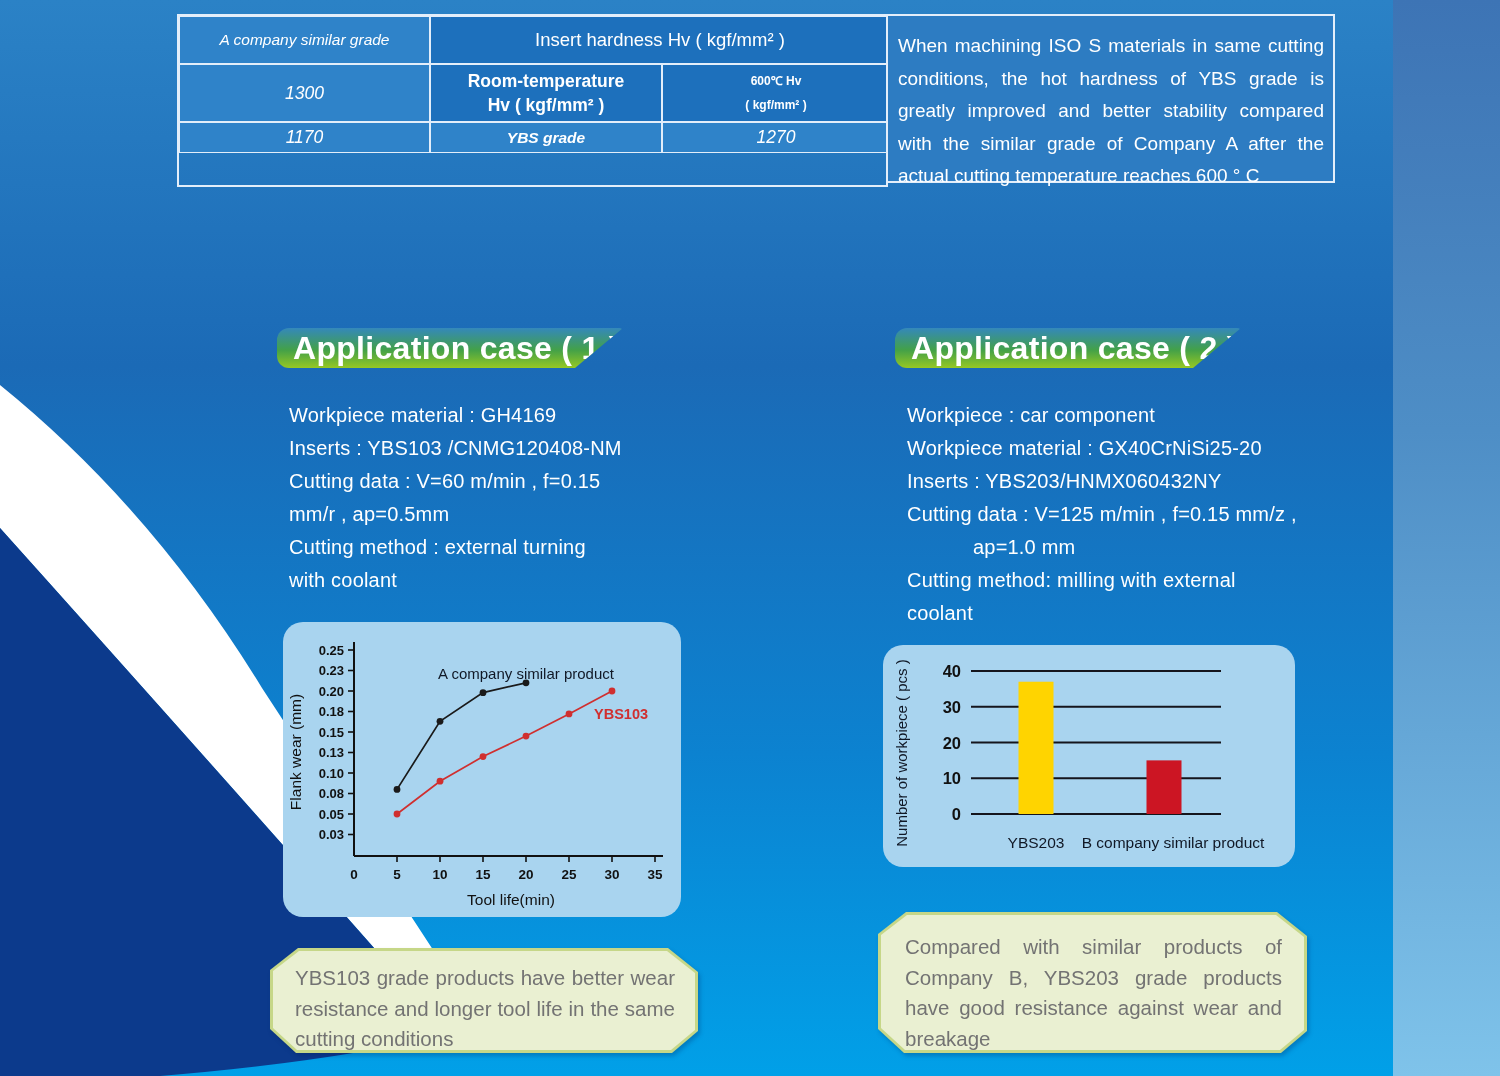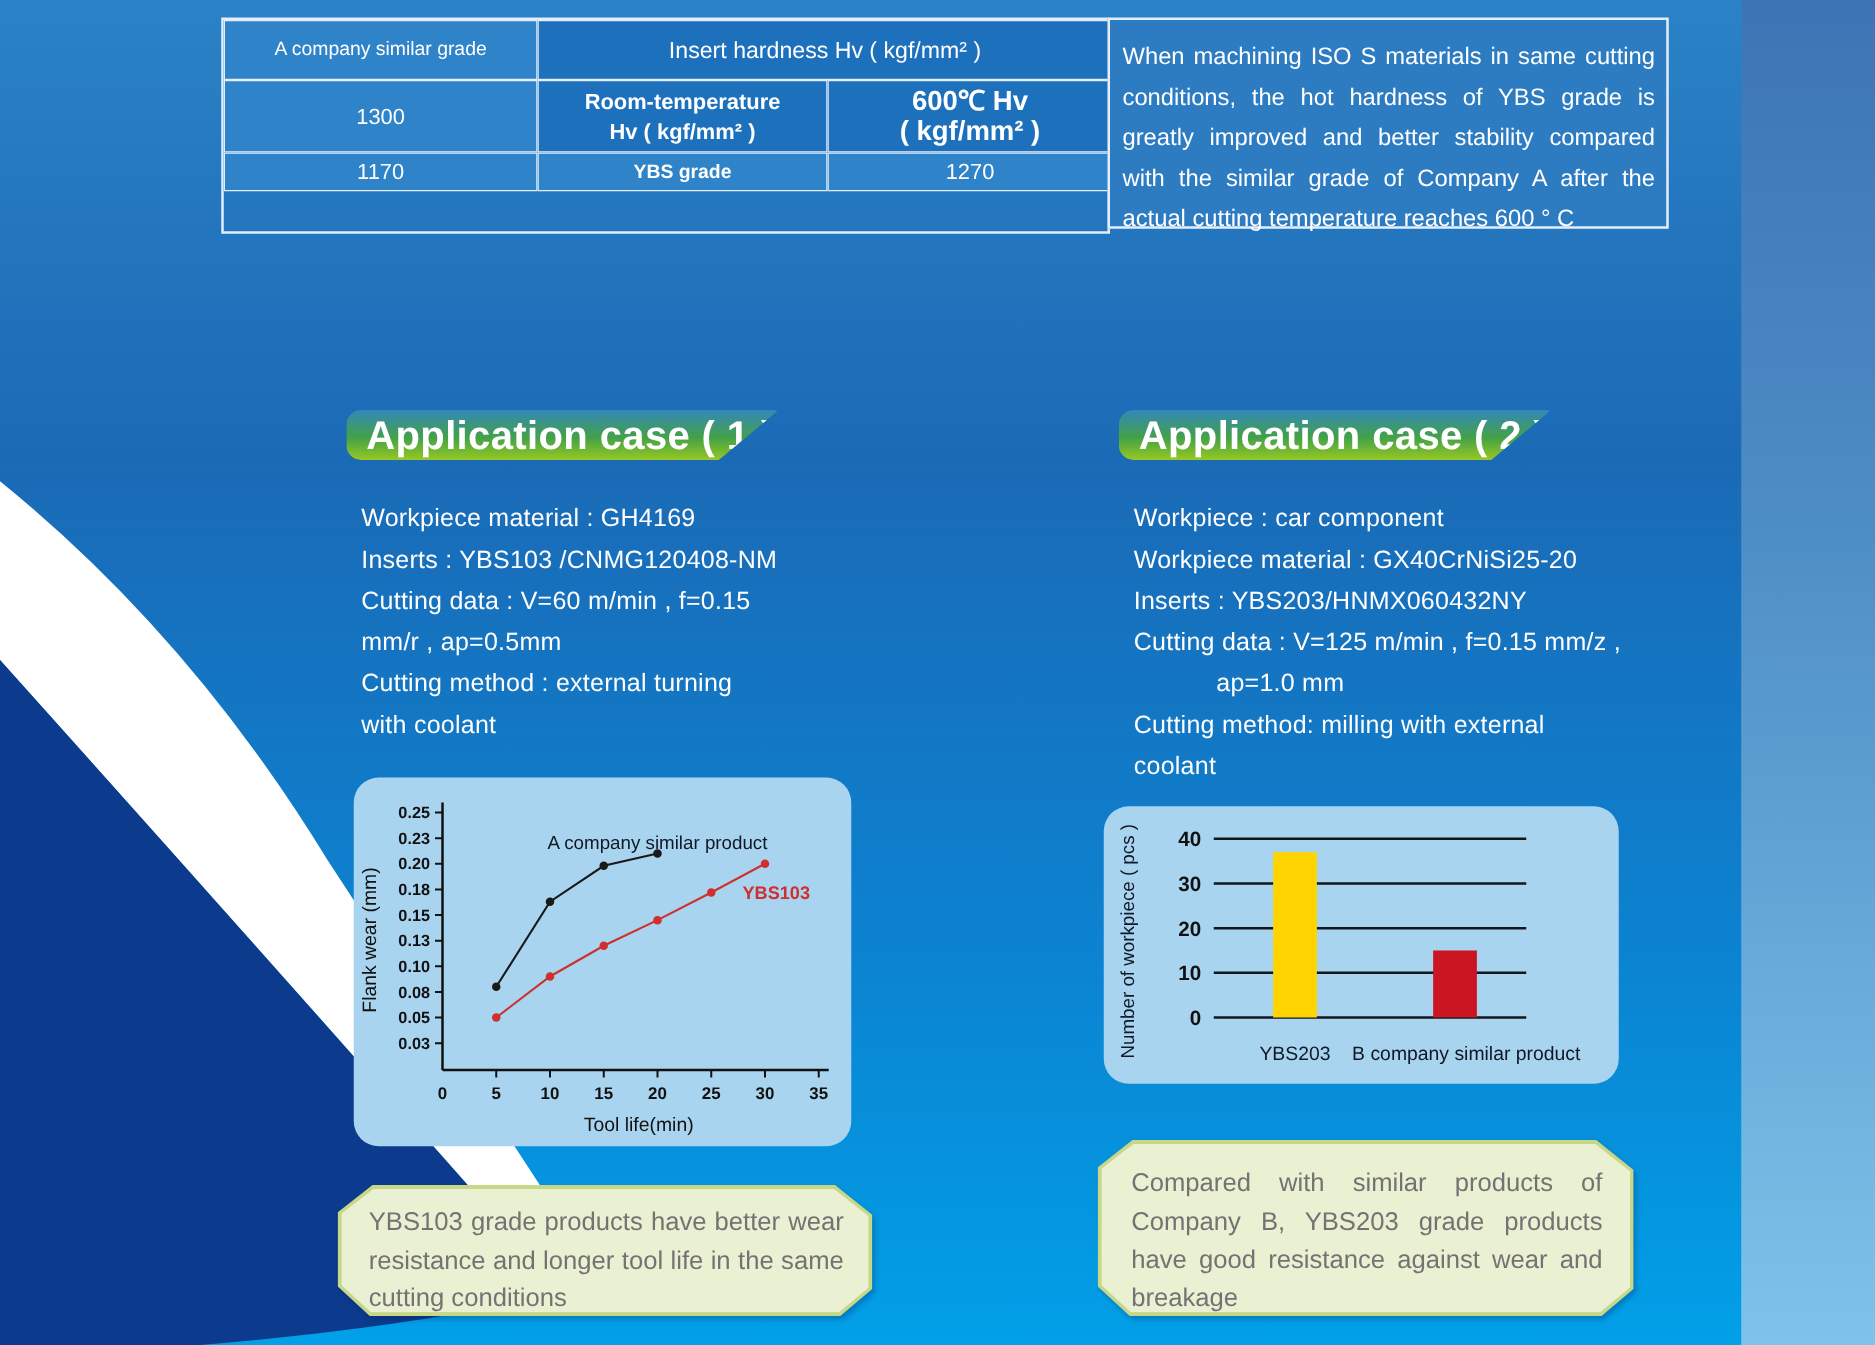--- a/index.html
+++ b/index.html
@@ -12,25 +12,25 @@
   .right-strip{position:absolute;left:1393px;top:0;width:107px;height:1076px;
     background:linear-gradient(180deg,#3d74b5 0%,#4e8ec6 40%,#7fc3ea 100%);}
   
   .top-block{position:absolute;left:177px;top:14px;display:flex;}
   .hv-table{display:grid;width:711px;
     grid-template-columns:251px 232px 228px;
     grid-template-rows:48px 58px 31px 32px;
     border:2px solid #e3eefa; box-sizing:border-box;}
   .hv-table>div{border:1px solid #e3eefa;color:#fff;display:flex;align-items:center;justify-content:center;text-align:right;box-sizing:border-box;flex-direction:column;}
   .cell-head{background:#1d70bc;}
-  .cell-body{background:#2f83c9;}
+  .cell-body{background:#2f83c9;font-style:italic;}
   .c-grade{grid-column:1;grid-row:1/3;font-weight:bold;font-size:20px;}
   .c-ih{grid-column:2/4;grid-row:1;font-size:18.5px;}
   .c-rt{grid-column:2;grid-row:2;font-weight:bold;font-size:17.5px;line-height:24px;}
-  .c-600{grid-column:3;grid-row:2;font-weight:bold;font-size:22px;line-height:24px;}
+  .c-600{grid-column:3;grid-row:2;font-weight:bold;font-size:12px;line-height:24px;}
   .c-rowlabel{font-size:15.5px;}
   .c-rowlabel.bold{font-weight:bold;}
   .c-val{font-size:17.5px;}
   .info-box{width:449px;height:169px;margin-left:-2px;background:#2d7cc2;border:2px solid #e3eefa;box-sizing:border-box;
     color:#fff;font-size:19px;line-height:32.6px;padding:14px 9px 0 10px;text-align:justify;}
   
   .banner{position:absolute;top:328px;width:346px;height:40px;
     background:linear-gradient(180deg,#3488bb 0%,#43a148 55%,#96c823 100%);
     border-radius:12px 4px 0 12px;
     clip-path:polygon(0 0,100% 0,calc(100% - 48px) 100%,0 100%);

